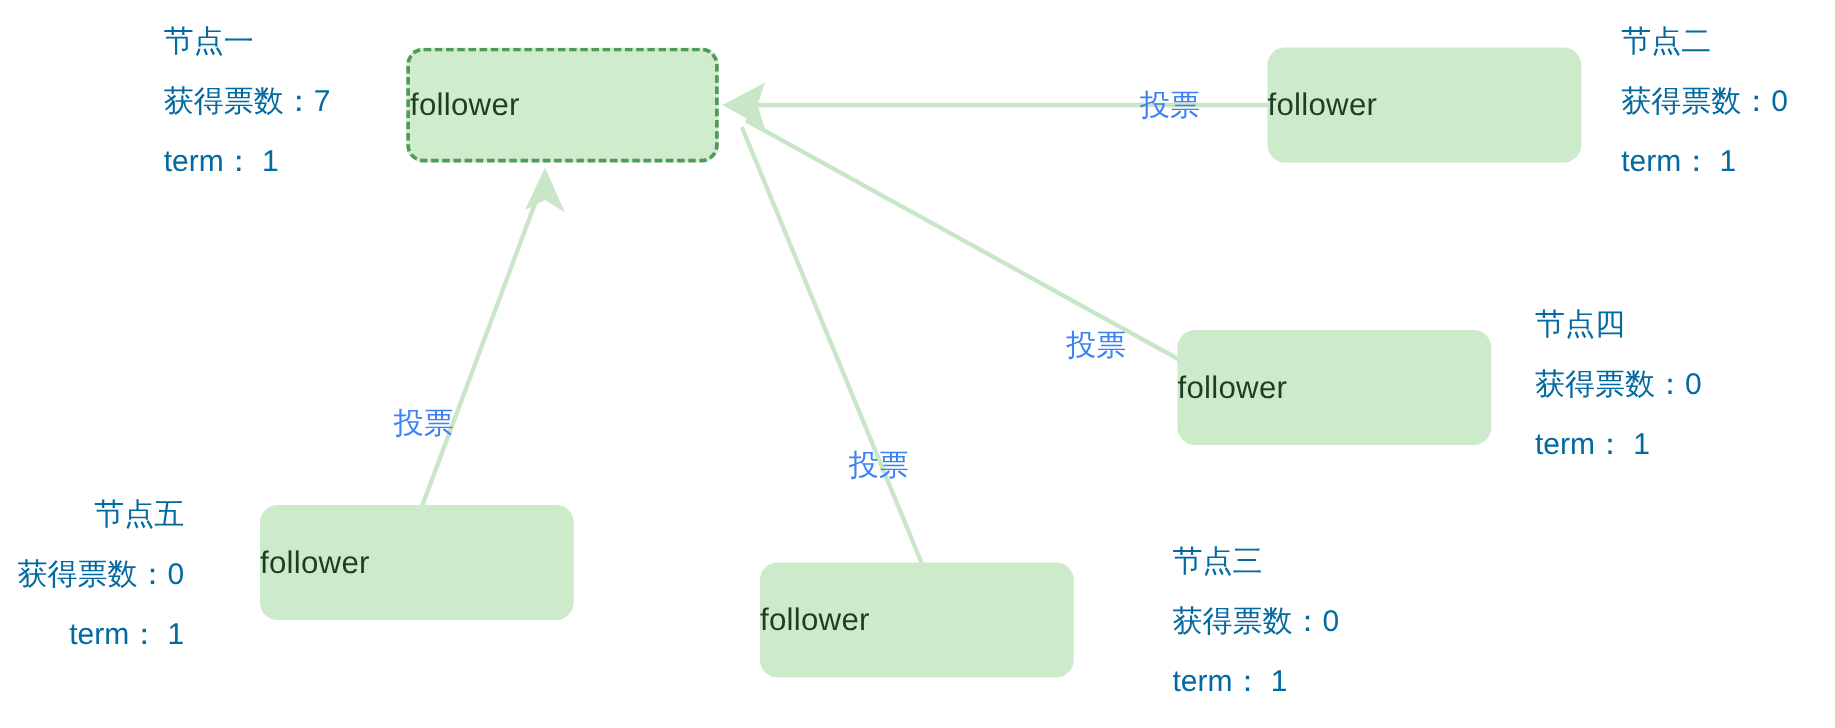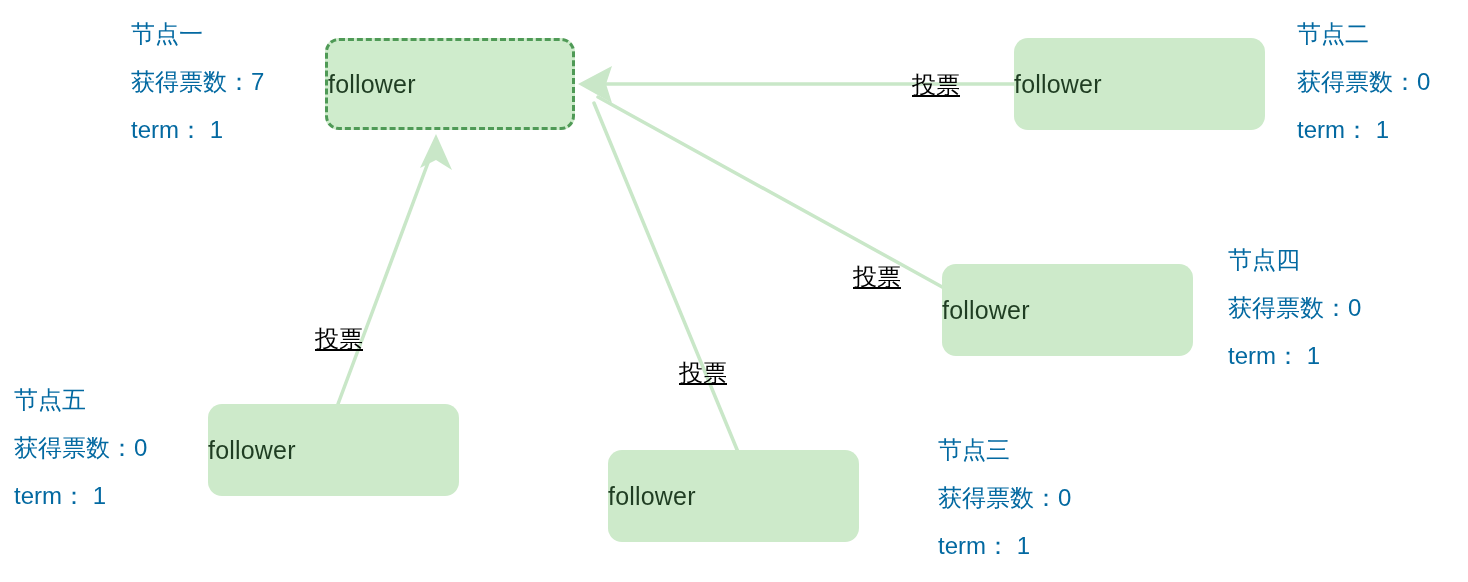--- a/index.html
+++ b/index.html
@@ -49,27 +49,26 @@
     line-height: 48px;
     white-space: nowrap;
     font-family: "Liberation Sans", "DejaVu Sans", sans-serif;
     z-index: 4;
   }
   .info .row {
     display: block;
   }
   .edge-label {
     position: absolute;
-    color: #000000;
+    color: #3b82f6;
     font-size: 24px;
     white-space: nowrap;
     font-family: "Liberation Sans", "DejaVu Sans", sans-serif;
     z-index: 5;
     line-height: 30px;
-    text-decoration: underline;
   }
 </style>
 </head>
 <body>
 
 <div id="canvas">
 
   <svg id="edges" viewBox="0 0 1468 582" xmlns="http://www.w3.org/2000/svg">
     <g stroke="#c9e7c8" stroke-width="3.5" fill="none" stroke-linecap="round">
 
@@ -112,21 +111,21 @@
   </div>
   <div class="info" style="left:1228px; top:236px;">
     <span class="row">节点四</span>
     <span class="row">获得票数：0</span>
     <span class="row">term：  1</span>
   </div>
 
   <div class="node" style="left:208px; top:404px; width:251px; height:92px;">
     <span>follower</span>
   </div>
-  <div class="info" style="left:14px; top:376px;">
+  <div class="info" style="left:14px; top:388px;text-align:right;">
     <span class="row">节点五</span>
     <span class="row">获得票数：0</span>
     <span class="row">term：  1</span>
   </div>
 
   <div class="node" style="left:608px; top:450px; width:251px; height:92px;">
     <span>follower</span>
   </div>
   <div class="info" style="left:938px; top:426px;">
     <span class="row">节点三</span>

